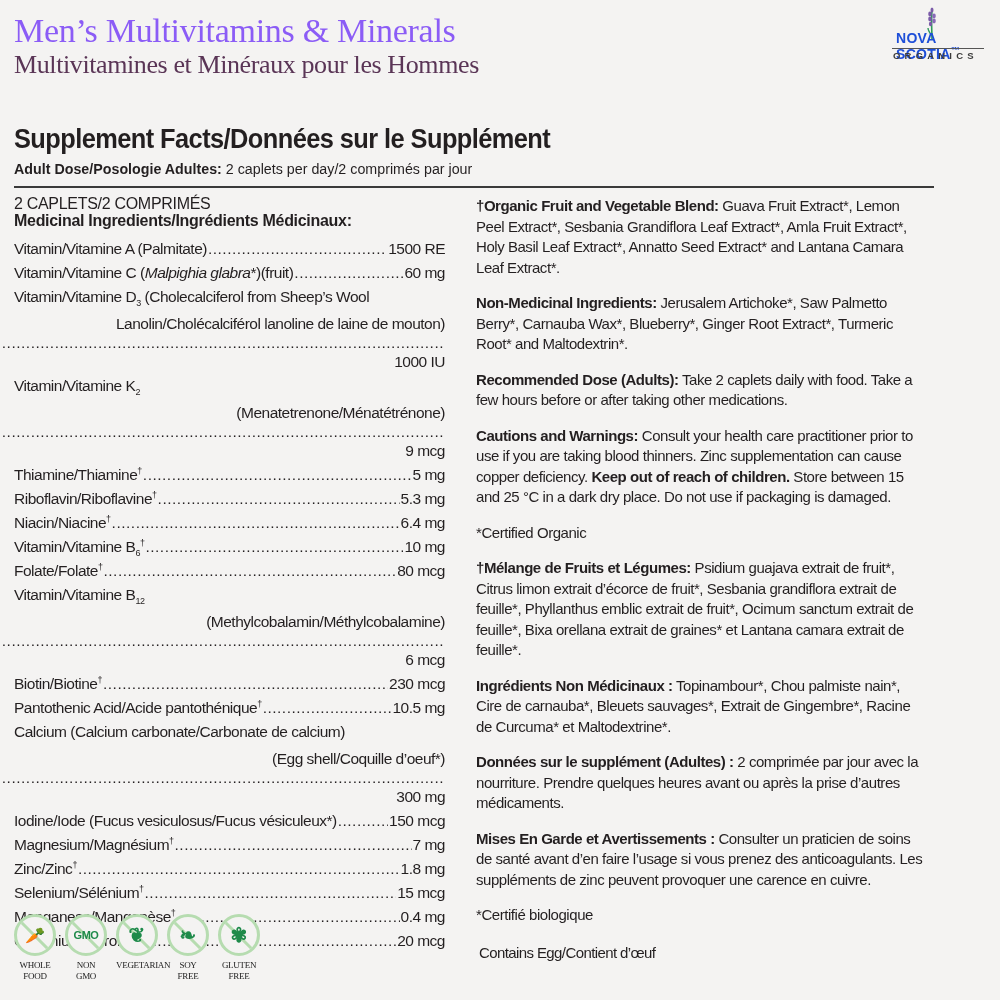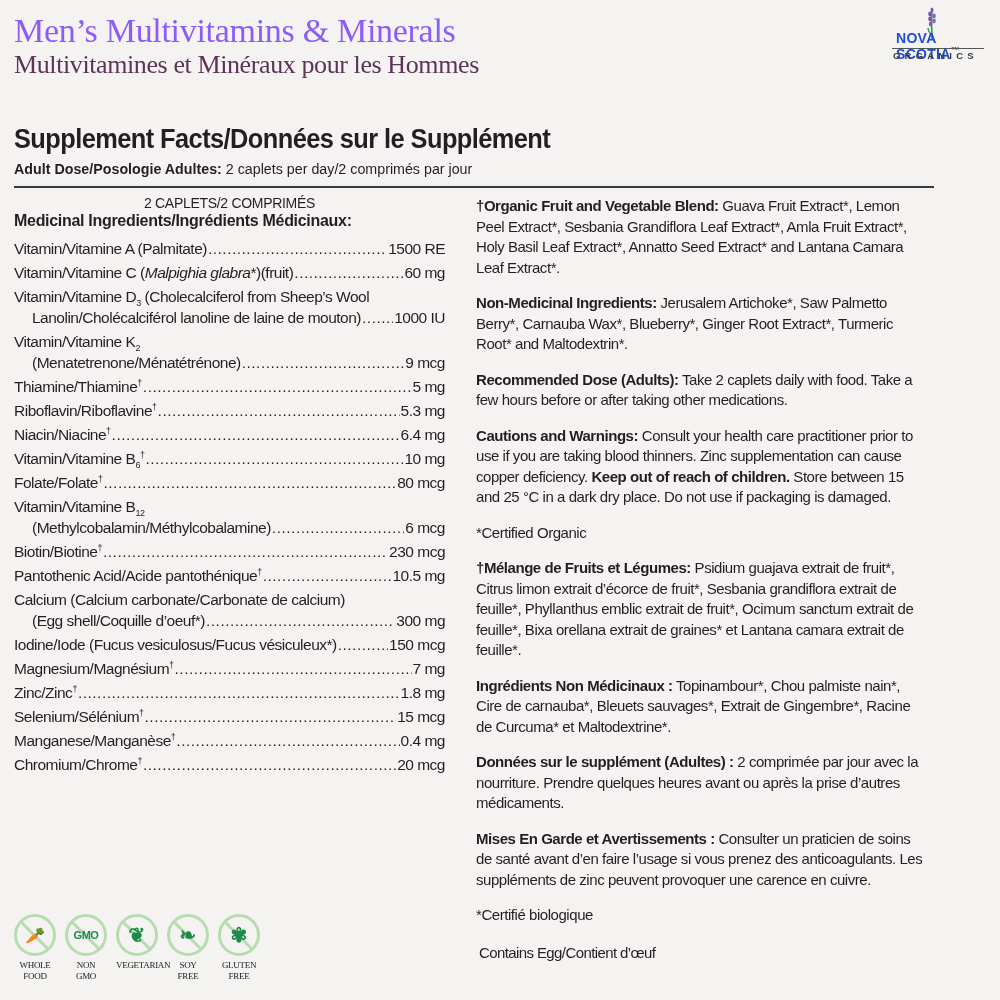--- a/index.html
+++ b/index.html
@@ -32,34 +32,34 @@
     letter-spacing: -0.6px; transform: scaleX(0.94); transform-origin: left; white-space: nowrap;
   }
   .dose-line {
     position: absolute; left: 14px; top: 160px; font-size: 15.5px; white-space: nowrap;
     transform: scaleX(0.92); transform-origin: left;
   }
   .dose-line b { font-weight: bold; }
   .top-rule { position: absolute; left: 14px; top: 186px; width: 920px; height: 2px; background: #3a3a3a; }
   .col-left { position: absolute; left: 14px; top: 192px; width: 431px; }
   .serving-hdr {
-    text-align: center; font-size: 14px; margin-top: 3px; height: 18px; white-space: nowrap;
+    text-align: left; font-size: 16px; margin-top: 3px; height: 18px; white-space: nowrap;
     letter-spacing: -0.3px;
   }
   .med-hdr { font-size: 16px; font-weight: bold; height: 22px; margin-top: -1px; letter-spacing: -0.3px; white-space: nowrap; }
   .row {
     font-size: 15.5px; line-height: 19px; letter-spacing: -0.5px;
     display: flex; align-items: flex-end; white-space: nowrap; margin-top: 5px;
   }
   .row .name { flex: 0 0 auto; }
   .row .dots { flex: 1 1 auto; overflow: hidden; margin: 0 1px; }
   .row .dots::after { content: "......................................................................................................................................................"; letter-spacing: 0.5px; }
   .row .amt { flex: 0 0 auto; }
   .row2 .line1 { font-size: 15.5px; line-height: 19px; letter-spacing: -0.5px; white-space: nowrap; margin-top: 5px; }
-  .row2 .row { margin-top: 2px; padding-left: 18px; }
+  .row2 .row { margin-top: 8px; padding-left: 18px; flex-direction: column; }
   sup { font-size: 9px; vertical-align: super; line-height: 0; }
   sub { font-size: 9px; vertical-align: sub; line-height: 0; }
   .col-right { position: absolute; left: 476px; top: 192px; width: 450px; }
   .para {
     font-size: 15px; line-height: 20.5px; letter-spacing: -0.45px; margin-bottom: 5px;
   }
   .para b { font-weight: bold; }
   .contains {
     font-size: 15px; margin-top: 18px; padding-left: 3px; letter-spacing: -0.6px;
     font-family: "Liberation Sans Narrow", "Liberation Sans", sans-serif;

